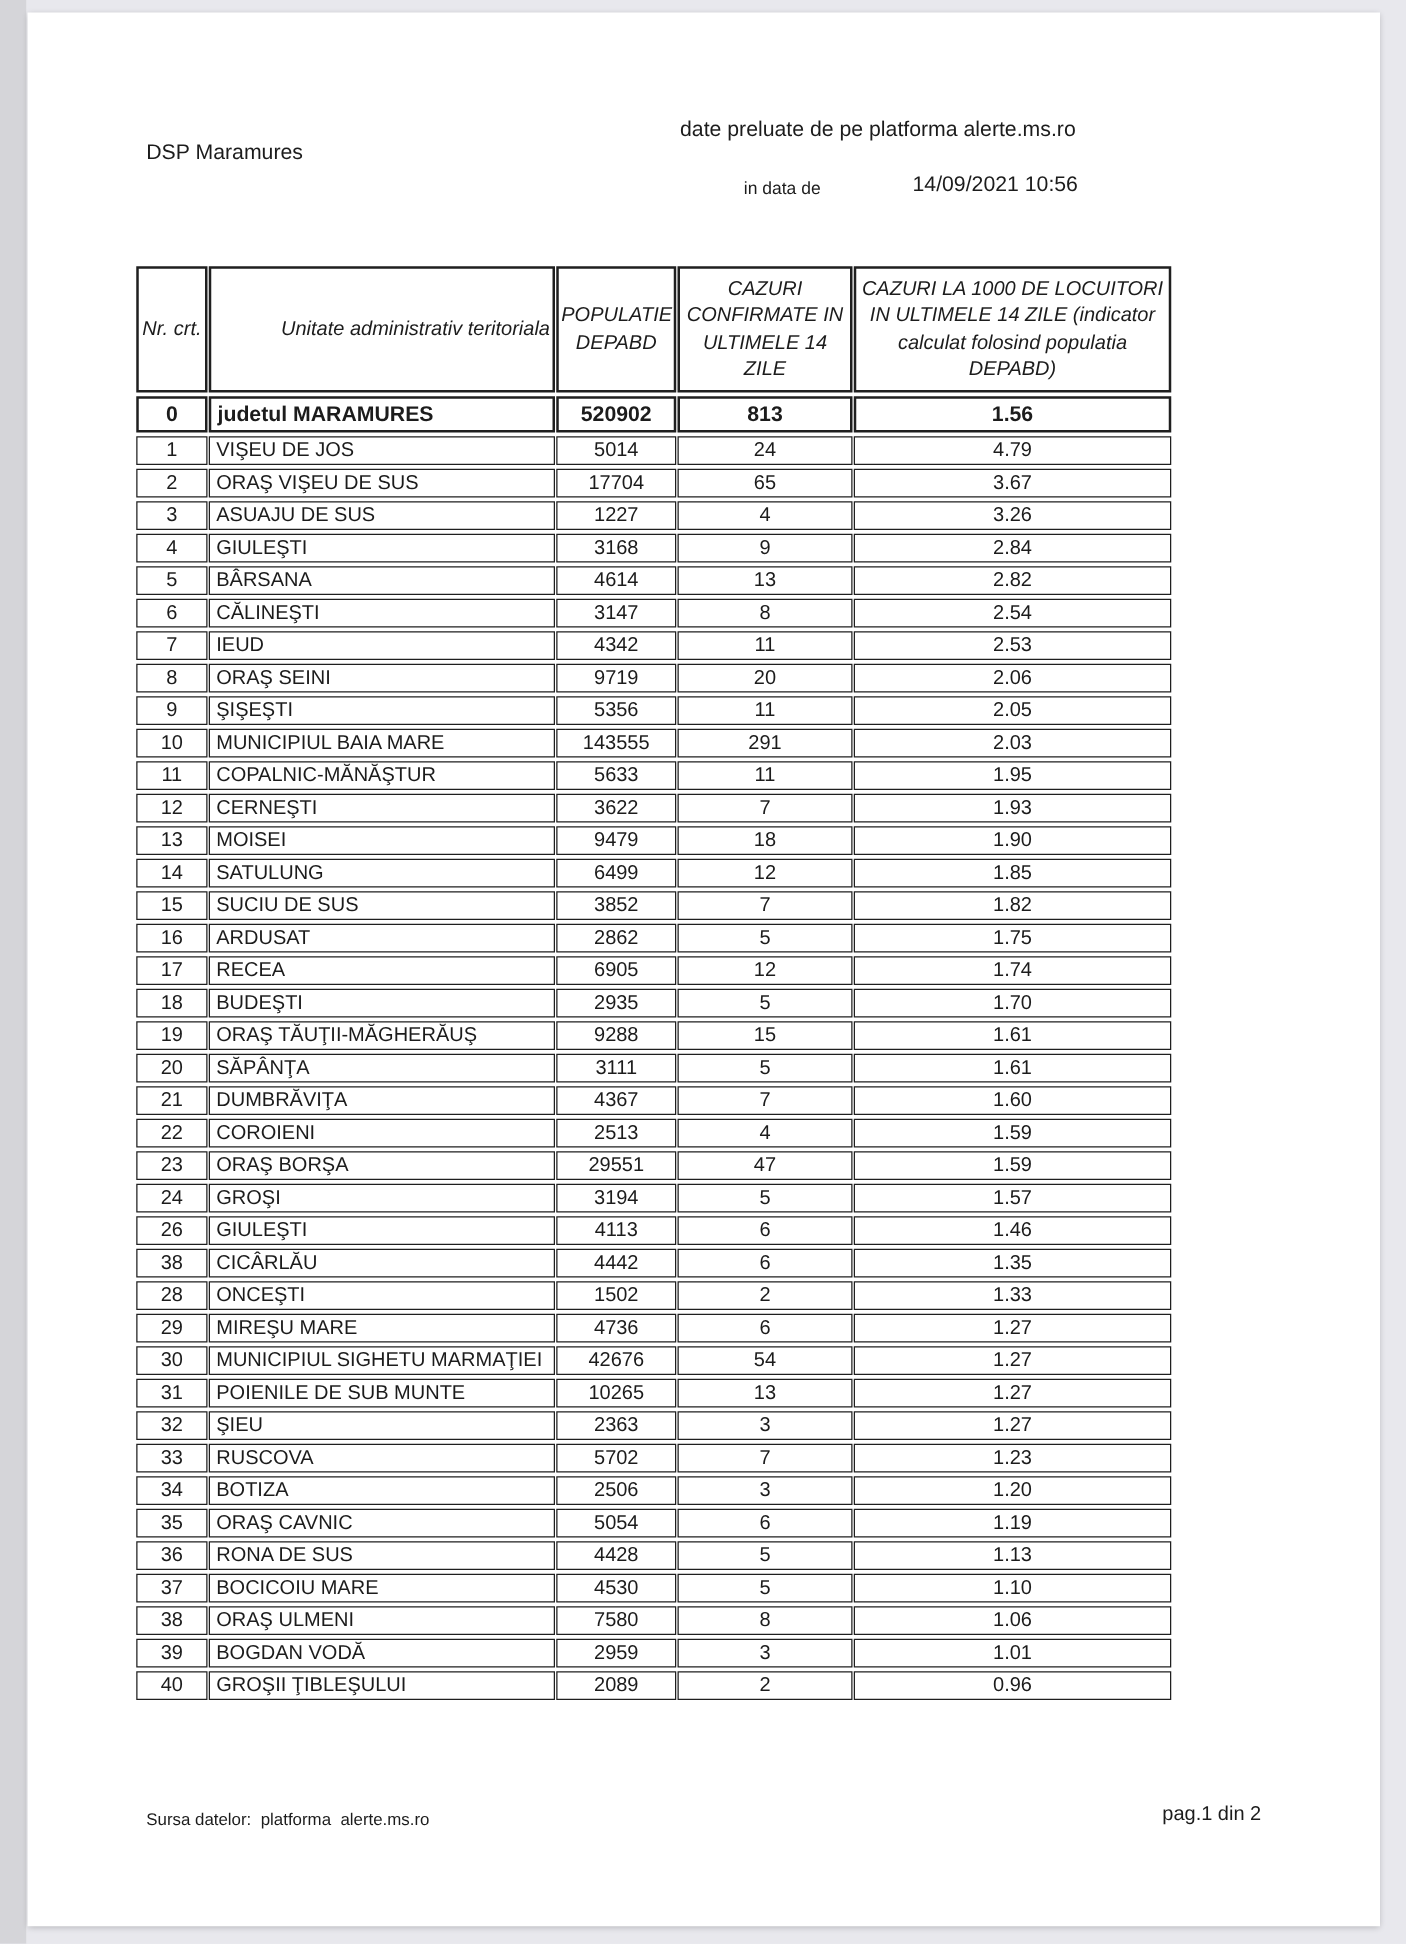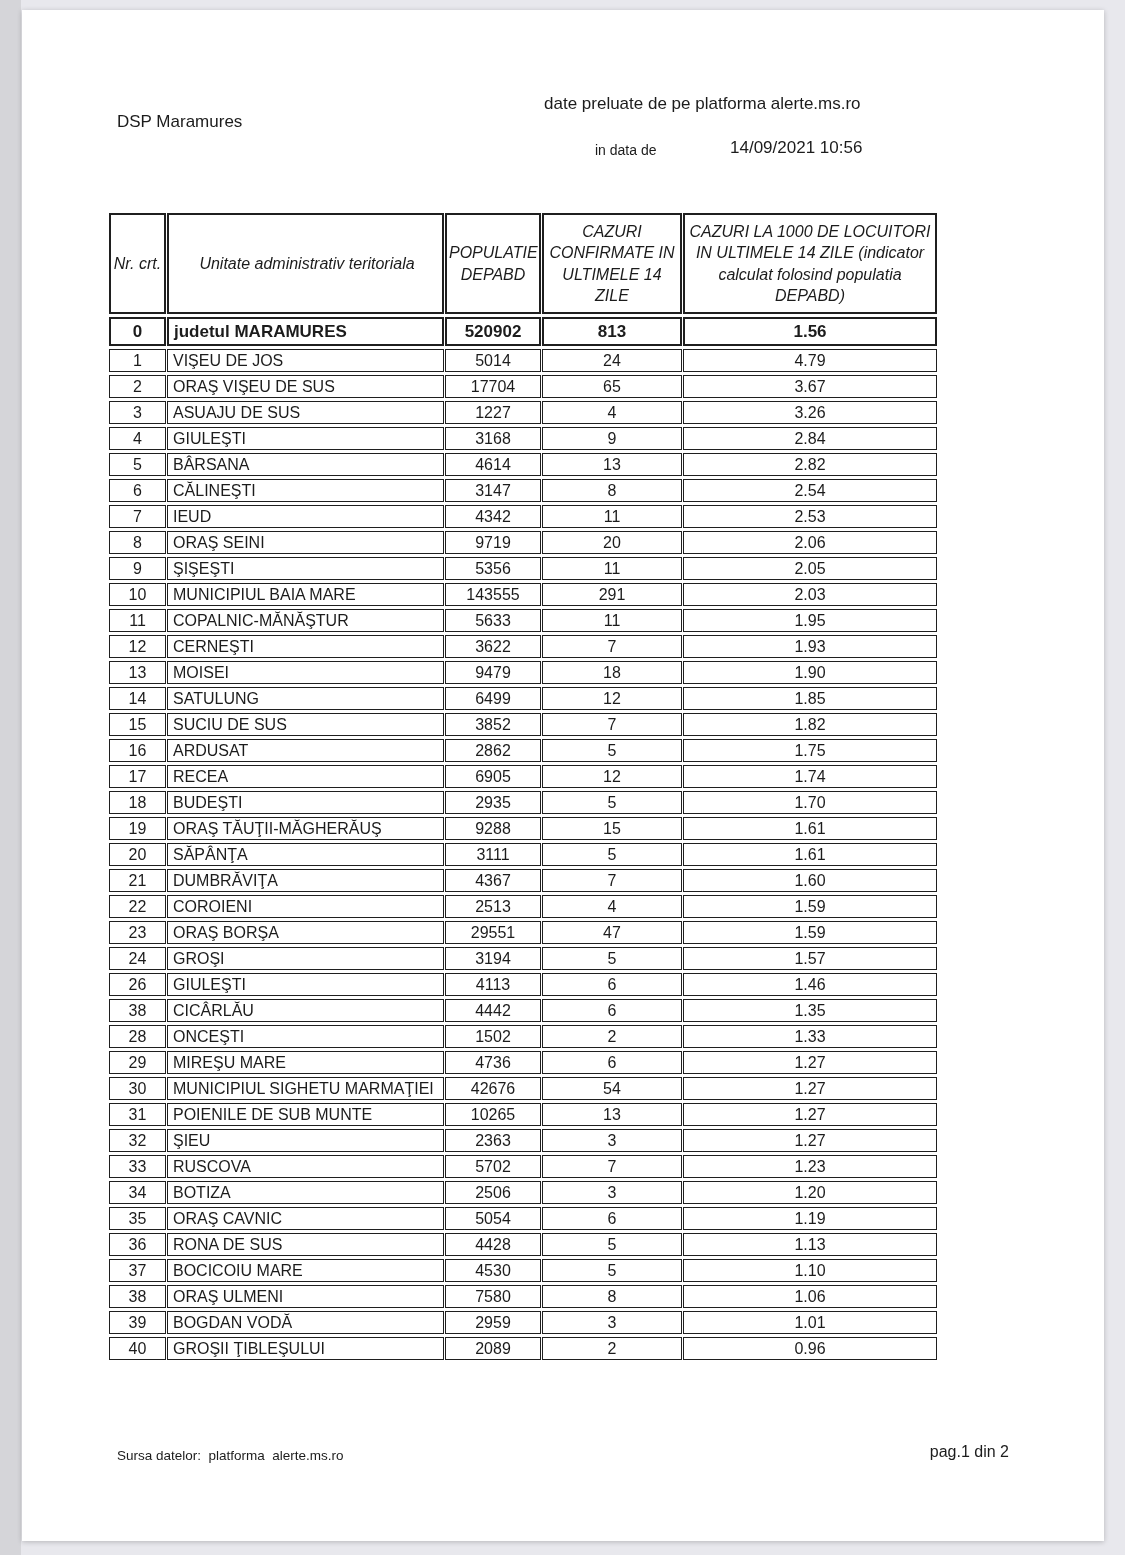--- a/index.html
+++ b/index.html
@@ -47,21 +47,21 @@
   }
   .doc-table thead th {
     border-width: 2px;
     height: 101px;
     font-size: 16px;
     line-height: 1.32;
     padding: 0 2px;
     font-style: italic;
   }
   .doc-table thead th.col-uat {
-    text-align: center;
+    text-align: right;
     padding-left: 5px;
   }
   .doc-table tr.summary-row td {
     border-width: 2px;
     height: 29px;
     font-weight: 700;
     font-size: 17px;
   }
   .doc-table tbody td {
     height: 23px;

